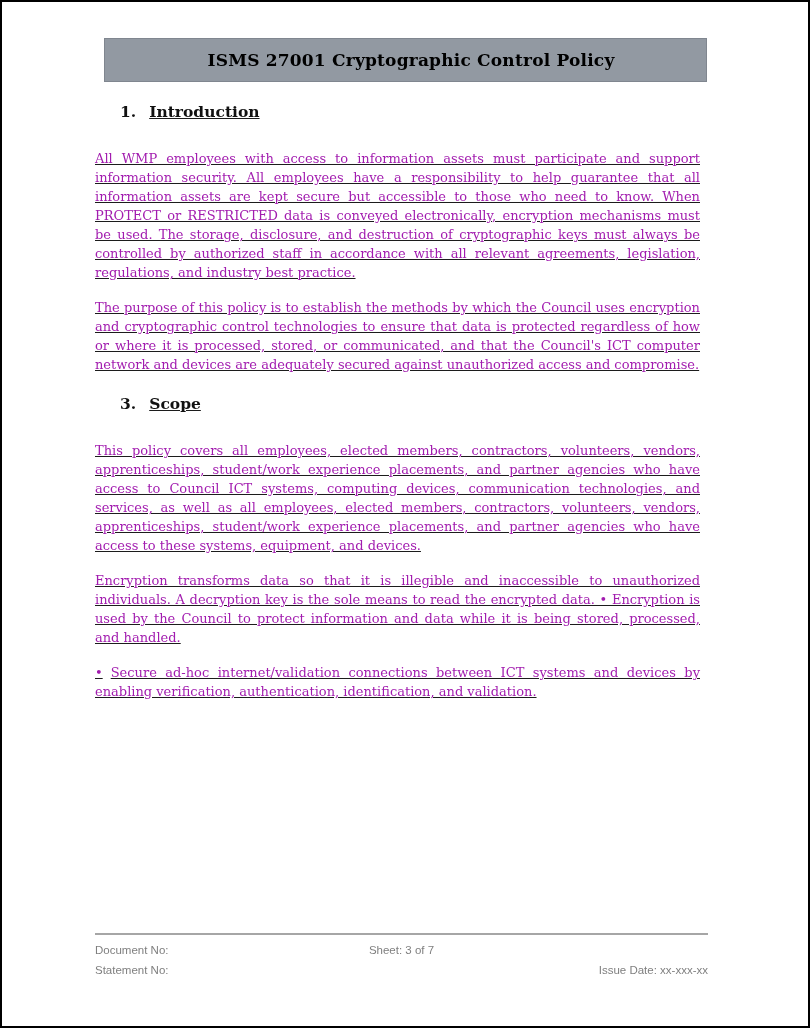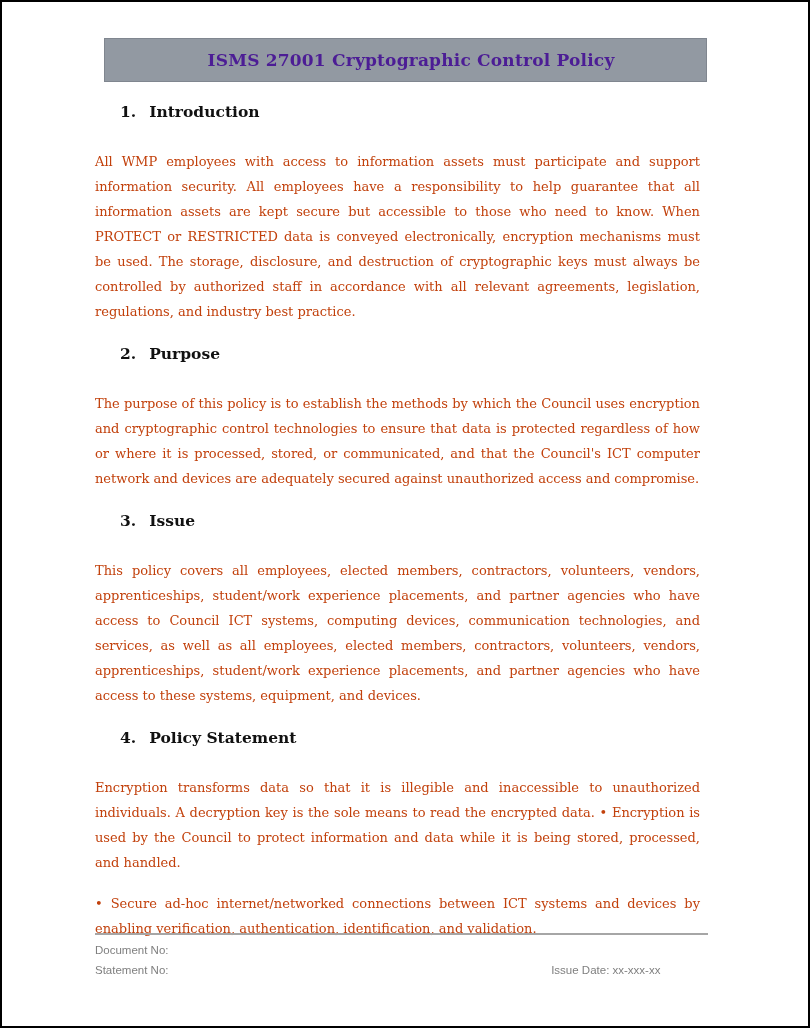--- a/index.html
+++ b/index.html
@@ -22,51 +22,52 @@
     width: 603px;
     height: 44px;
     box-sizing: border-box;
     background: #9299A2;
     border: 1px solid #80868F;
     display: flex;
     align-items: center;
     justify-content: center;
   }
   .banner-title {
-    color: #4c1d95;
+    color: #000000;
     font-weight: bold;
     font-size: 17px;
     letter-spacing: 0.2px;
     white-space: nowrap;
     margin-left: 12px;
   }
 
   
   .content {
     box-sizing: border-box;
     padding: 0 108px 0 93px;
+    text-decoration: underline;
   }
 
   .heading {
     margin: 20px 0 28px 25px;
     font-size: 15.5px;
     font-weight: bold;
     color: #111111;
   }
   .heading .num {
     display: inline-block;
     margin-right: 13px;
   }
 
   .body-par {
     margin: 8px 0 16px 0;
     font-size: 13px;
-    line-height: 25px;
+    line-height: 19px;
     text-align: justify;
-    color: #c2410c;
+    color: #a21caf;
   }
 
   .bullet-par { margin-top: 16px; }
   .bullet-marker { margin-right: 8px; }
 
   
   .footer {
     position: absolute;
     left: 93px;
     right: 100px;
@@ -80,71 +81,66 @@
     border-top: 2px solid #a6a6a6;
     margin: 0 0 5px 0;
   }
   .footer-row {
     display: grid;
     grid-template-columns: 1fr 1fr 1fr;
     line-height: 20px;
   }
   .footer-row .left   { text-align: left; }
   .footer-row .center { text-align: center; }
-  .footer-row .right  { text-align: center; }
+  .footer-row .right  { text-align: right; }
 </style>
 </head>
 <body>
 
 <div class="page">
 
   <div class="banner">
     <span class="banner-title">ISMS 27001 Cryptographic Control Policy</span>
   </div>
 
   <div class="content">
 
     <section>
       <h2 class="heading">
         <span class="num">1.</span><span>Introduction</span>
       </h2>
       <p class="body-par">All WMP employees with access to information assets must participate and support information security. All employees have a responsibility to help guarantee that all information assets are kept secure but accessible to those who need to know. When PROTECT or RESTRICTED data is conveyed electronically, encryption mechanisms must be used. The storage, disclosure, and destruction of cryptographic keys must always be controlled by authorized staff in accordance with all relevant agreements, legislation, regulations, and industry best practice.</p>
     </section>
 
     <section>
-      <h2 class="heading">
-        <span class="num">2.</span><span>Purpose</span>
-      </h2>
       <p class="body-par">The purpose of this policy is to establish the methods by which the Council uses encryption and cryptographic control technologies to ensure that data is protected regardless of how or where it is processed, stored, or communicated, and that the Council's ICT computer network and devices are adequately secured against unauthorized access and compromise.</p>
     </section>
 
     <section>
       <h2 class="heading">
-        <span class="num">3.</span><span>Issue</span>
+        <span class="num">3.</span><span>Scope</span>
       </h2>
       <p class="body-par">This policy covers all employees, elected members, contractors, volunteers, vendors, apprenticeships, student/work experience placements, and partner agencies who have access to Council ICT systems, computing devices, communication technologies, and services, as well as all employees, elected members, contractors, volunteers, vendors, apprenticeships, student/work experience placements, and partner agencies who have access to these systems, equipment, and devices.</p>
     </section>
 
     <section>
-      <h2 class="heading">
-        <span class="num">4.</span><span>Policy Statement</span>
-      </h2>
       <p class="body-par">Encryption transforms data so that it is illegible and inaccessible to unauthorized individuals. A decryption key is the sole means to read the encrypted data. • Encryption is used by the Council to protect information and data while it is being stored, processed, and handled.</p>
 
       <p class="body-par bullet-par">
-        <span class="bullet-marker">•</span><span>Secure ad-hoc internet/networked connections between ICT systems and devices by enabling verification, authentication, identification, and validation.</span>
+        <span class="bullet-marker">•</span><span>Secure ad-hoc internet/validation connections between ICT systems and devices by enabling verification, authentication, identification, and validation.</span>
       </p>
     </section>
 
   </div>
 
   <div class="footer">
     <hr class="footer-rule">
     <div class="footer-row">
       <span class="left">Document No:</span>
+      <span class="center">Sheet: 3 of 7</span>
       <span class="right"></span>
     </div>
     <div class="footer-row">
       <span class="left">Statement No:</span>
       <span class="center"></span>
       <span class="right">Issue Date: xx-xxx-xx</span>
     </div>
   </div>
 
 </div>

